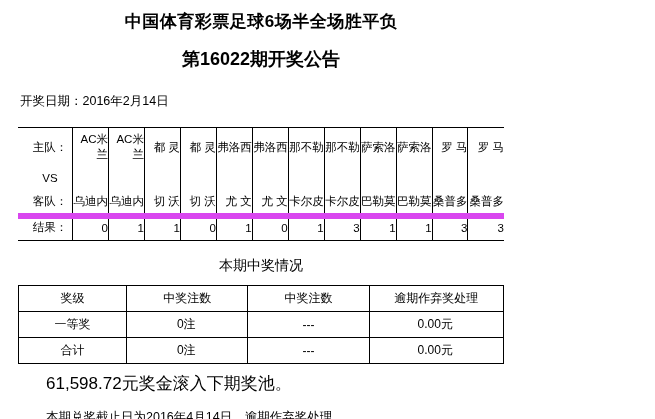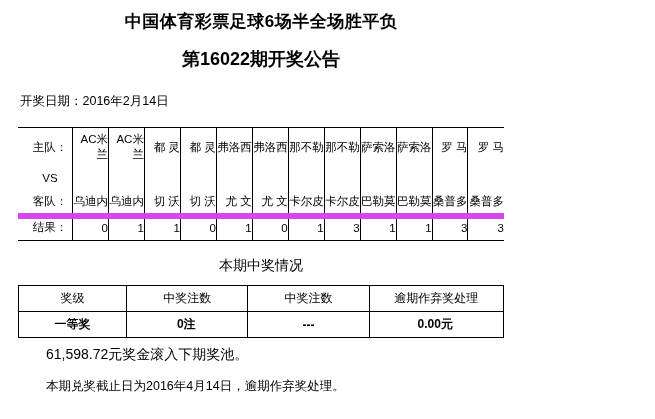--- a/index.html
+++ b/index.html
@@ -98,34 +98,34 @@
   table.prize {
     width: 100%;
     border-collapse: collapse;
     font-size: 12px;
     table-layout: fixed;
   }
   table.prize th, table.prize td {
     border: 1px solid #000;
     padding: 4px 6px;
     text-align: center;
-    font-weight: bold;
+    font-weight: normal;
   }
   table.prize th {
     font-weight: normal;
   }
   table.prize td.num {
     padding-right: 8px;
   }
   table.prize td.center {
     text-align: center;
   }
   .footer-line {
     padding-left: 46px;
-    font-size: 14px;
+    font-size: 17px;
     margin-top: 8px;
   }
   .footer-line2 {
     padding-left: 46px;
     font-size: 12.5px;
     margin-top: 14px;
   }
 </style>
 </head>
 <body>
@@ -216,20 +216,26 @@
         <th style="width:25%">中奖注数</th>
         <th style="width:25%">中奖注数</th>
         <th style="width:28%">逾期作弃奖处理</th>
       </tr>
       <tr>
         <td class="center">一等奖</td>
         <td class="num">0注</td>
         <td class="center">---</td>
         <td class="num">0.00元</td>
       </tr>
+      <tr>
+        <td class="center">合计</td>
+        <td class="num">0注</td>
+        <td class="center">---</td>
+        <td class="num">0.00元</td>
+      </tr>
     </tbody>
       </table>
   </div>
 
   <div class="footer-line">61,598.72元奖金滚入下期奖池。</div>
   <div class="footer-line2">本期兑奖截止日为2016年4月14日，逾期作弃奖处理。</div>
 
 </div>
 
 </body></html>

